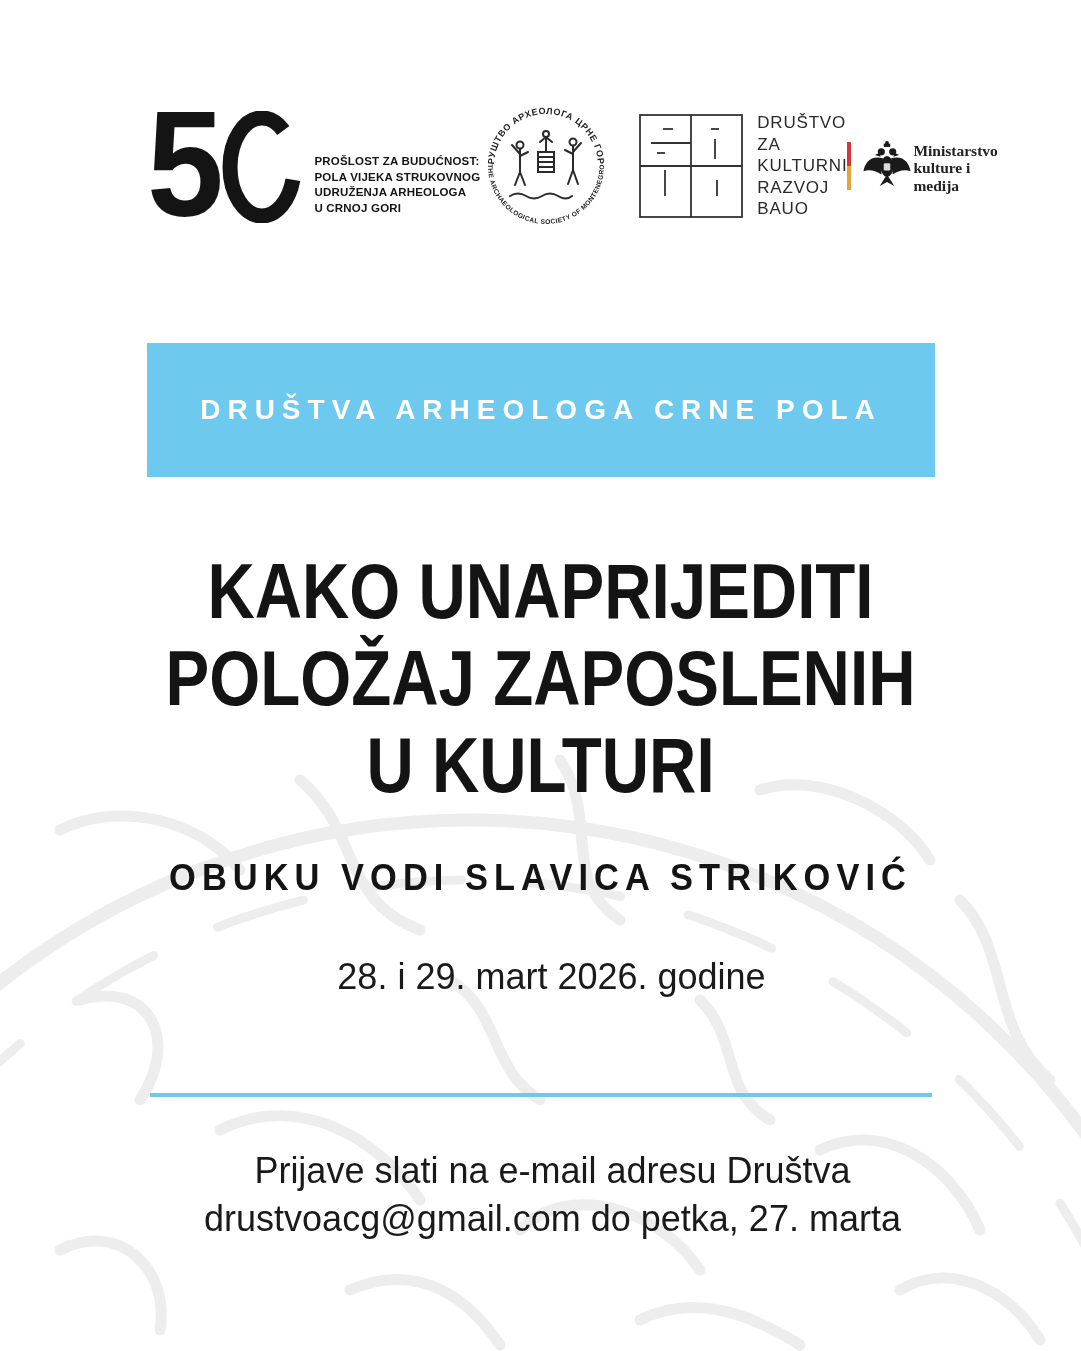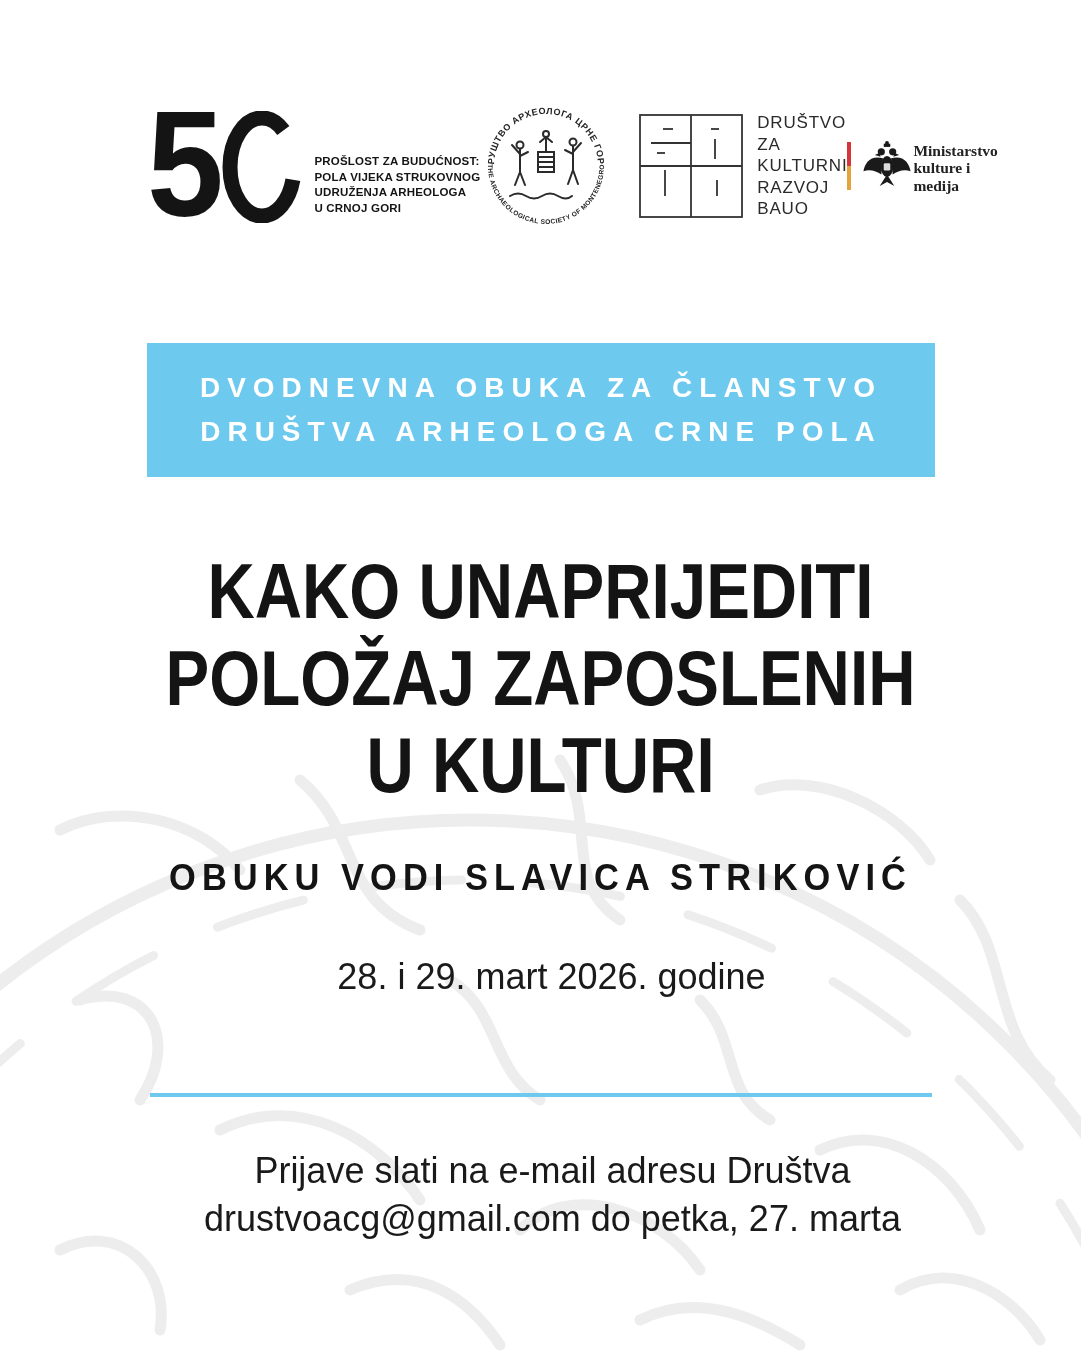--- a/index.html
+++ b/index.html
@@ -284,21 +284,20 @@
         <div class="ministry-text">
           <div>Ministarstvo</div>
           <div>kulture i</div>
           <div>medija</div>
         </div>
       </div>
     </div>
   </div>
 
   <div class="banner">
-    <div class="banner-line">DVODNEVNA OBUKA ZA ČLANSTVO</div>
     <div class="banner-line">DRUŠTVA ARHEOLOGA CRNE POLA</div>
   </div>
 
   <div class="title-block">
     <div class="title-line">KAKO UNAPRIJEDITI</div>
     <div class="title-line">POLOŽAJ ZAPOSLENIH</div>
     <div class="title-line">U KULTURI</div>
   </div>
 
   <div class="trainer-block">

